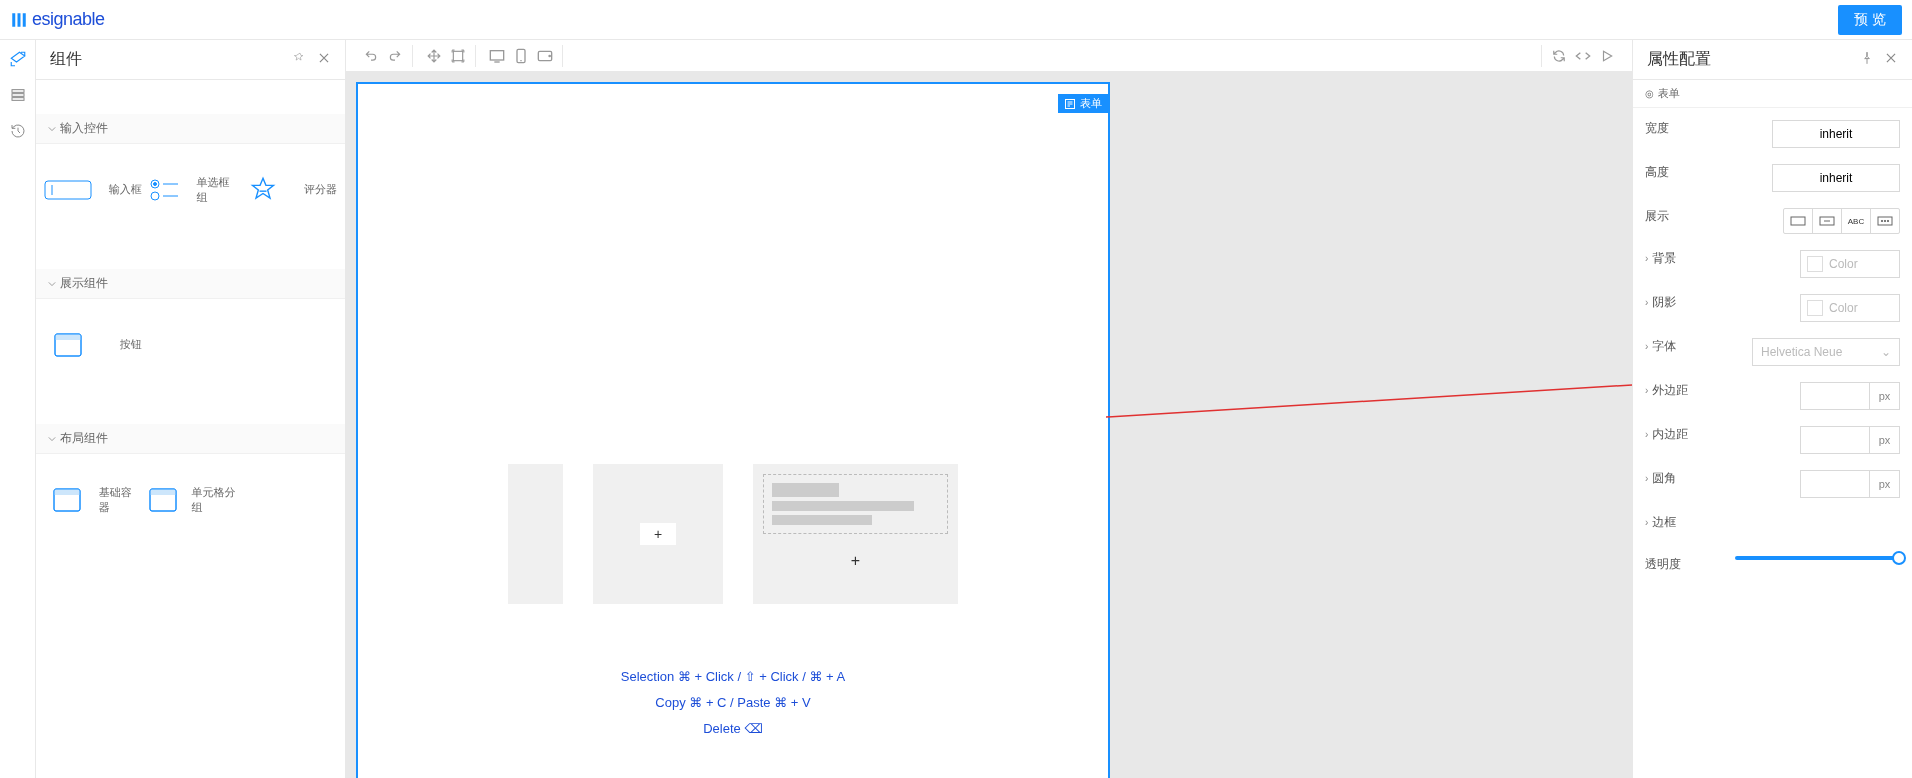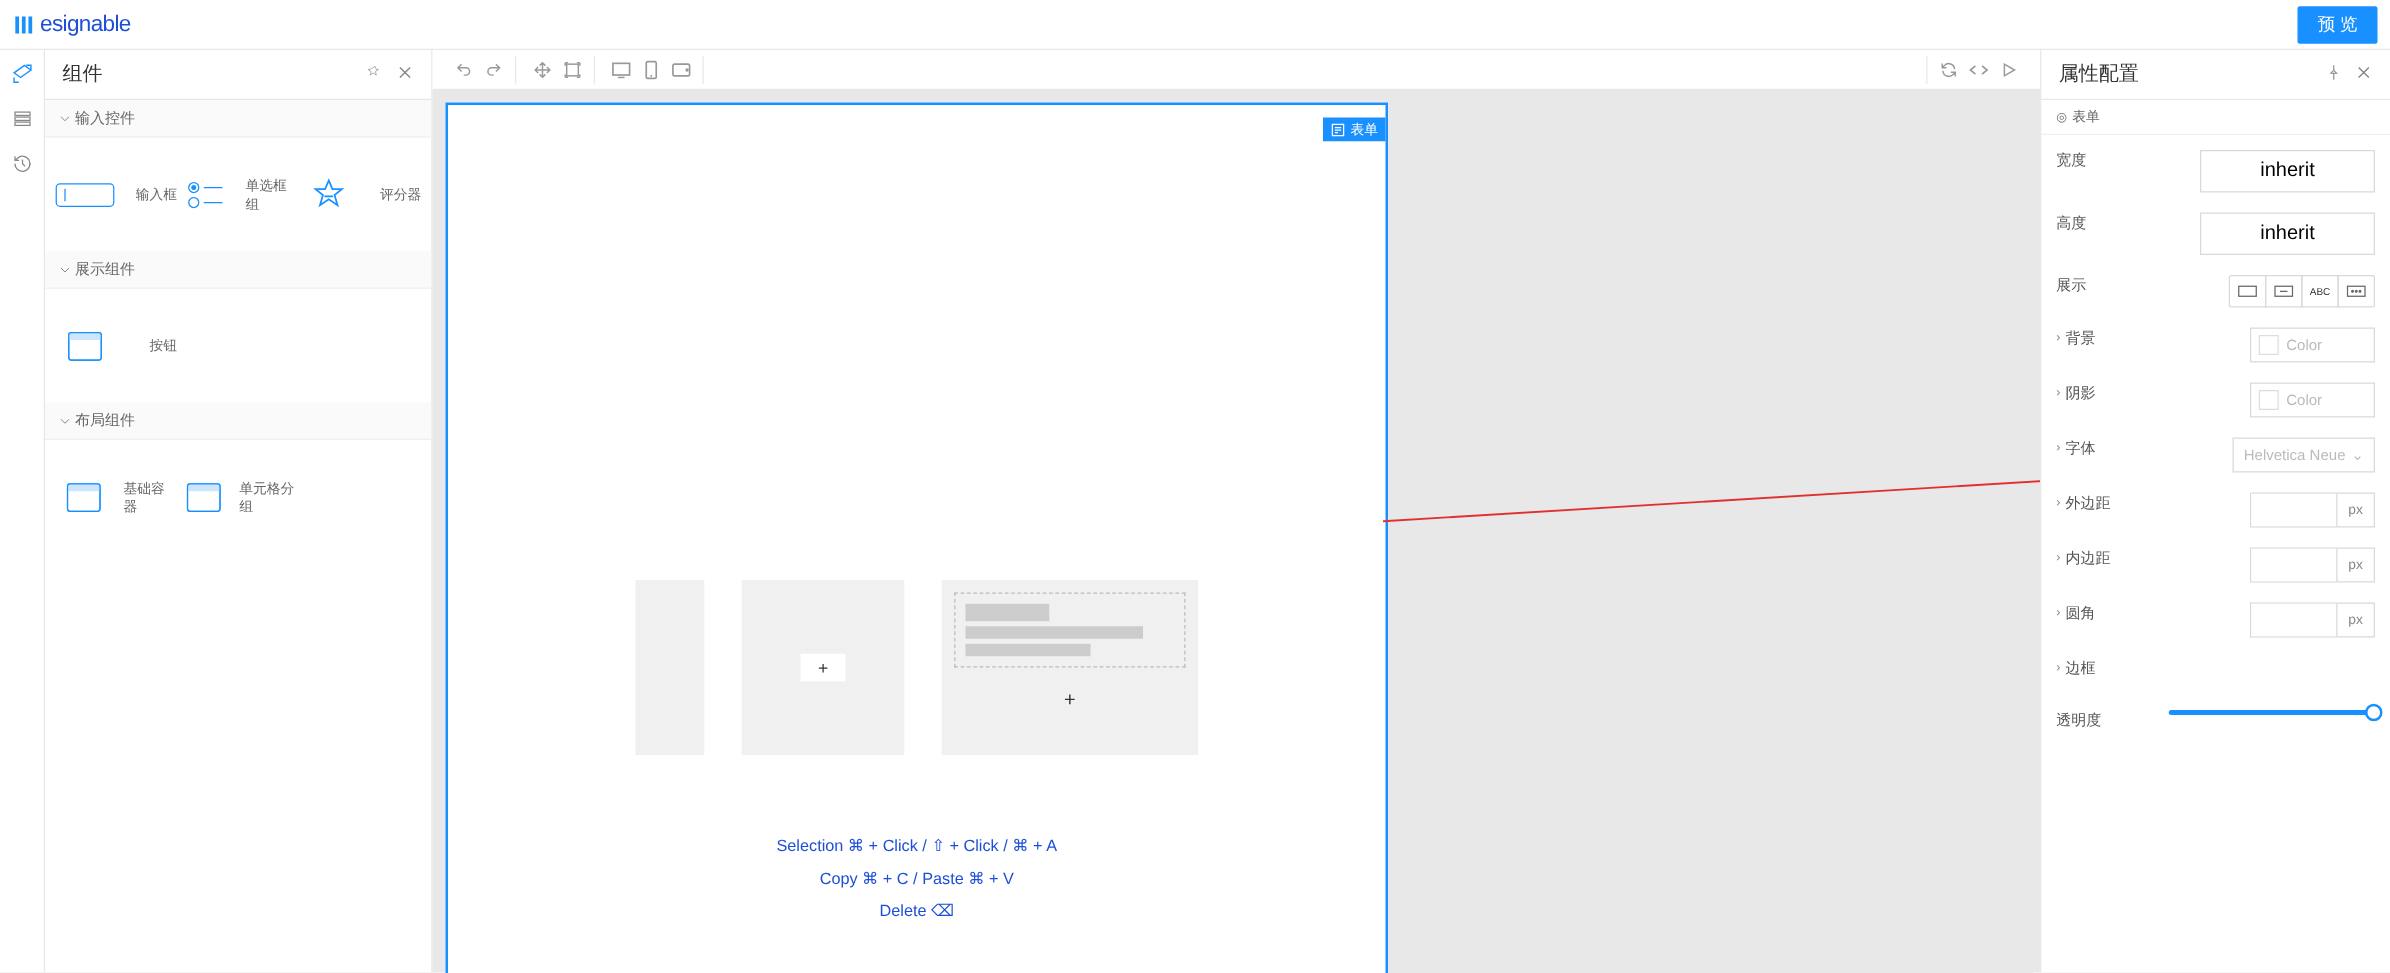--- a/index.html
+++ b/index.html
@@ -12,21 +12,21 @@
 .preview-btn { background: #1890ff; color: #fff; border: none; padding: 6px 16px; font-size: 14px; cursor: pointer; border-radius: 2px; }
 .body { flex: 1; display: flex; min-height: 0; }
 .rail { width: 36px; border-right: 1px solid #e8e8e8; display: flex; flex-direction: column; align-items: center; padding-top: 10px; gap: 18px; }
 .rail-icon { width: 18px; height: 18px; color: #888; cursor: pointer; display: flex; align-items: center; justify-content: center; }
 .rail-icon.active { color: #1890ff; }
 .left-panel { width: 310px; border-right: 1px solid #e8e8e8; display: flex; flex-direction: column; }
 .panel-header { height: 40px; display: flex; align-items: center; justify-content: space-between; padding: 0 14px; border-bottom: 1px solid #e8e8e8; }
 .panel-title { font-size: 16px; font-weight: 500; }
 .panel-actions { display: flex; gap: 10px; color: #888; }
 .panel-actions span { cursor: pointer; }
-.section-head { background: #fafafa; padding: 6px 12px; font-size: 12px; color: #666; display: flex; align-items: center; gap: 4px; border-bottom: 1px solid #f0f0f0; cursor: pointer; }
+.section-head { background: #fafafa; padding: 6px 12px; font-size: 12px; color: #666; display: flex; align-items: center; gap: 4px; border-bottom: 1px solid #f0f0f0; cursor: pointer; margin-top: 34px; }
 .chev { width: 8px; height: 8px; }
 .comp-grid { display: flex; flex-wrap: wrap; padding: 8px; gap: 0; }
 .comp-item { width: 33.33%; height: 75px; display: flex; flex-direction: row; align-items: center; justify-content: space-between; gap: 8px; cursor: pointer; font-size: 11px; color: #666; }
 .comp-icon { width: 48px; height: 28px; display: flex; align-items: center; justify-content: center; }
 .canvas-area { flex: 1; display: flex; flex-direction: column; background: #e8e8e8; }
 .canvas-toolbar { height: 32px; background: #fff; border-bottom: 1px solid #e8e8e8; display: flex; align-items: center; padding: 0 8px; gap: 4px; }
 .tb-group { display: flex; gap: 2px; padding: 0 6px; border-right: 1px solid #e8e8e8; height: 22px; align-items: center;}
 .tb-group:last-child { border-right: none; margin-left: auto; }
 .tb-btn { width: 22px; height: 20px; display: flex; align-items: center; justify-content: center; color: #999; cursor: pointer; border-radius: 2px; }
 .canvas-scroll { flex: 1; overflow: auto; position: relative; padding: 10px; }
@@ -47,28 +47,28 @@
 .ph-line.w3 { width: 60%; }
 .demo-c-plus { align-self: center; font-size: 16px;}
 .hints { margin-top: 60px; text-align: center; color: #1d4ed8; font-size: 13px; line-height: 2; }
 .right-panel { width: 280px; background: #fff; border-left: 1px solid #e8e8e8; display: flex; flex-direction: column; }
 .crumb { padding: 6px 12px; border-bottom: 1px solid #f0f0f0; font-size: 11px; color: #666; display:flex; align-items:center; gap:4px;}
 .crumb-icon { font-size: 10px; }
 .prop-list { flex:1; overflow:auto; padding: 4px 0;}
 .prop-row { display: flex; align-items: flex-start; padding: 8px 12px; gap: 0; min-height: 42px;}
 .prop-label { flex: 0 0 90px; font-size: 12px; color: #555; display:flex; align-items:center; gap:2px;}
 .prop-ctrl { flex: 1; display: flex; justify-content: flex-end; }
-.prop-input { width: 140px; height: 28px; border: 1px solid #d9d9d9; text-align: center; font-size: 16px; padding: 16px 4px; }
+.prop-input { width: 128px; height: 28px; border: 1px solid #d9d9d9; text-align: center; font-size: 12px; padding: 4px 4px; }
 .btn-grp { display: flex; }
 .btn-grp .seg { width: 30px; height: 26px; border: 1px solid #d9d9d9; display:flex; align-items:center; justify-content:center; font-size:9px; cursor:pointer; margin-left:-1px;}
 .btn-grp .seg:first-child { margin-left: 0; border-radius: 2px 0 0 2px;}
 .btn-grp .seg:last-child { border-radius: 0 2px 2px 0;}
 .color-input { width: 100px; height: 28px; border: 1px solid #d9d9d9; display:flex; align-items:center; padding: 0 6px; gap:6px; color:#bbb; font-size:12px;}
 .color-swatch { width: 16px; height: 16px; border: 1px solid #ddd; background:#fff;}
-.select-input { width: 114px; height: 28px; border: 1px solid #d9d9d9; display:flex; align-items:center; justify-content:space-between; padding: 0 8px; color:#bbb; font-size:12px;}
+.select-input { width: 148px; height: 28px; border: 1px solid #d9d9d9; display:flex; align-items:center; justify-content:space-between; padding: 0 8px; color:#bbb; font-size:12px;}
 .unit-input { width: 100px; height: 28px; border: 1px solid #d9d9d9; display:flex;}
 .unit-input input { flex:1; border:none; padding:0 6px; font-size:12px; min-width:0; outline:none;}
 .unit-input .unit { width: 30px; border-left: 1px solid #d9d9d9; display:flex; align-items:center; justify-content:center; font-size:11px; color:#888;}
 .slider-row { flex:1; display:flex; align-items:center;}
 .slider-track { flex:1; height: 4px; background: #1890ff; position:relative; border-radius: 2px;}
 .slider-thumb { position:absolute; right: -6px; top: 50%; transform: translateY(-50%); width: 14px; height:14px; border-radius:50%; background:#fff; border:2px solid #1890ff;}
 .expand-chev { color:#888; font-size:10px; margin-right:2px;}
 .arrow-annot { position: absolute; pointer-events: none; top: 290px; left: 760px; }
 </style>
 </head>

